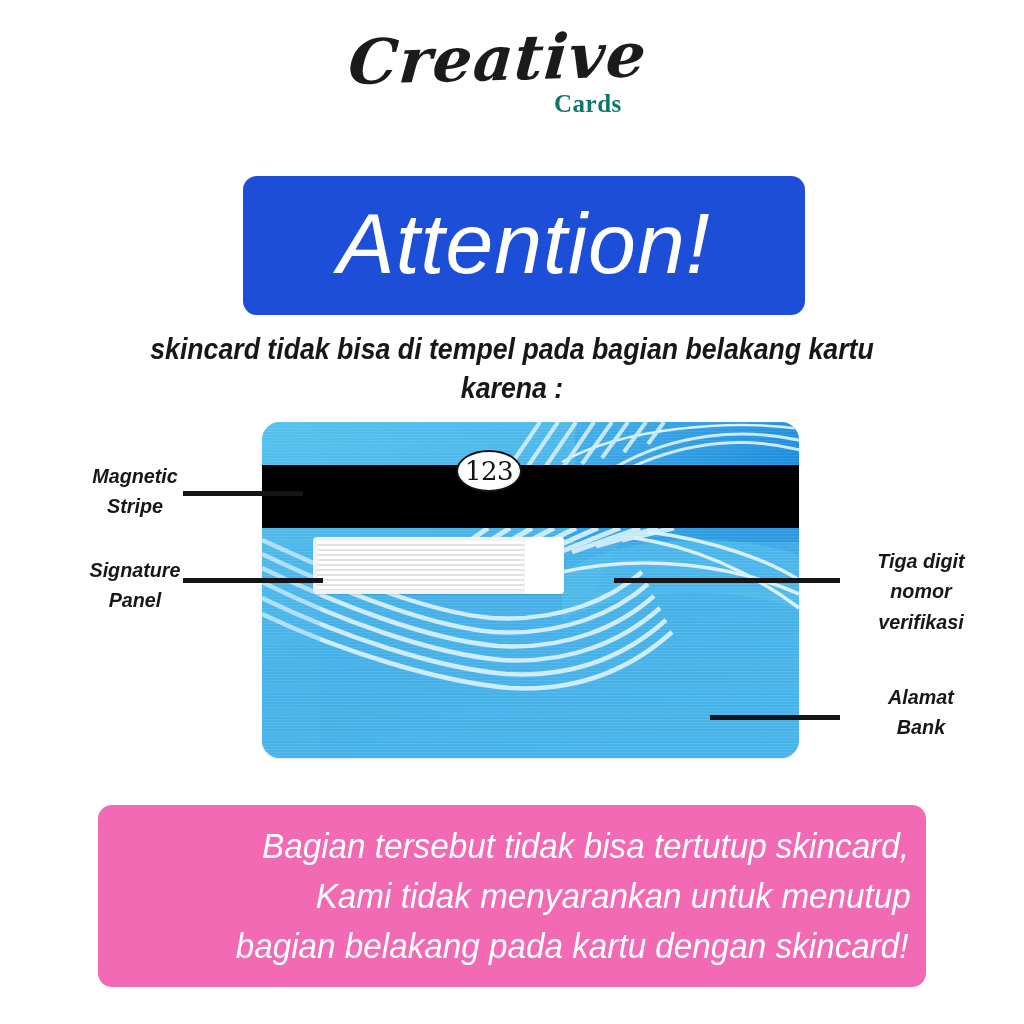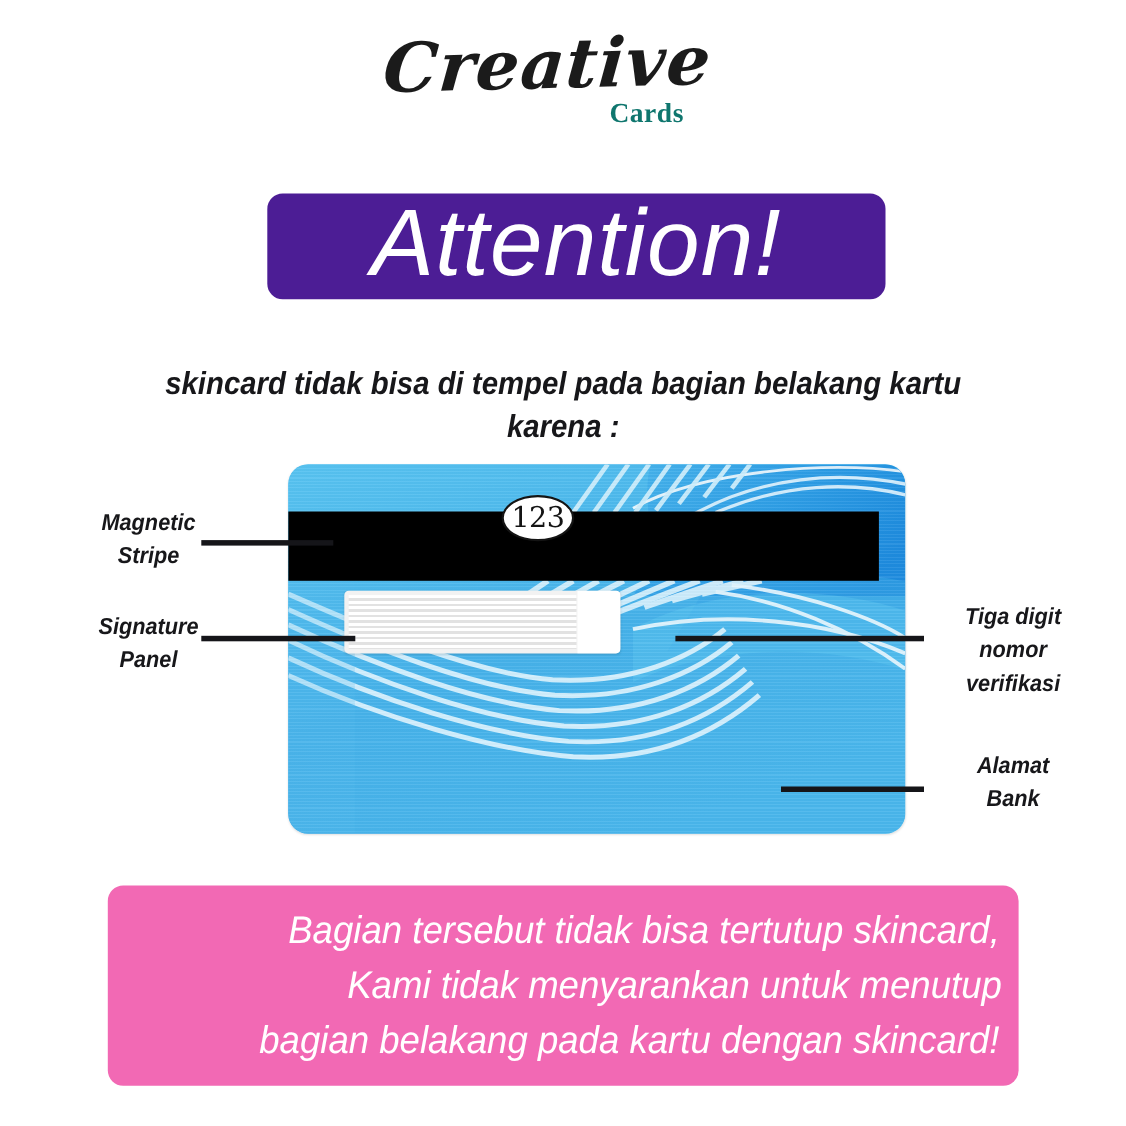--- a/index.html
+++ b/index.html
@@ -53,22 +53,22 @@
     letter-spacing: 0.5px;
     color: #0f766e;
   }
 
   
   .attention-banner {
     position: absolute;
     left: 243px;
     top: 176px;
     width: 562px;
-    height: 96px;
-    background: #4c1d95;
+    height: 139px;
+    background: #1d4ed8;
     border-radius: 14px;
     display: flex;
     align-items: center;
     justify-content: center;
   }
   .attention-text {
     font-family: "Liberation Sans", sans-serif;
     font-style: italic;
     font-weight: normal;
     font-size: 86px;
@@ -99,21 +99,20 @@
   .card {
     position: absolute;
     left: 262px;
     top: 422px;
     width: 537px;
     height: 336px;
     border-radius: 18px;
     overflow: hidden;
     background: linear-gradient(160deg, #53c0f0 0%, #46b2ea 38%, #3fa9e6 70%, #53bdee 100%);
     box-shadow: 0 1px 2px rgba(0,0,0,0.12);
-    padding-left: 24px;
   }
   .card-texture {
     position: absolute;
     inset: 0;
     background: repeating-linear-gradient(
       to bottom,
       rgba(255,255,255,0.07) 0px,
       rgba(255,255,255,0.07) 1px,
       rgba(0,0,0,0.015) 1px,
       rgba(0,0,0,0.015) 3px

